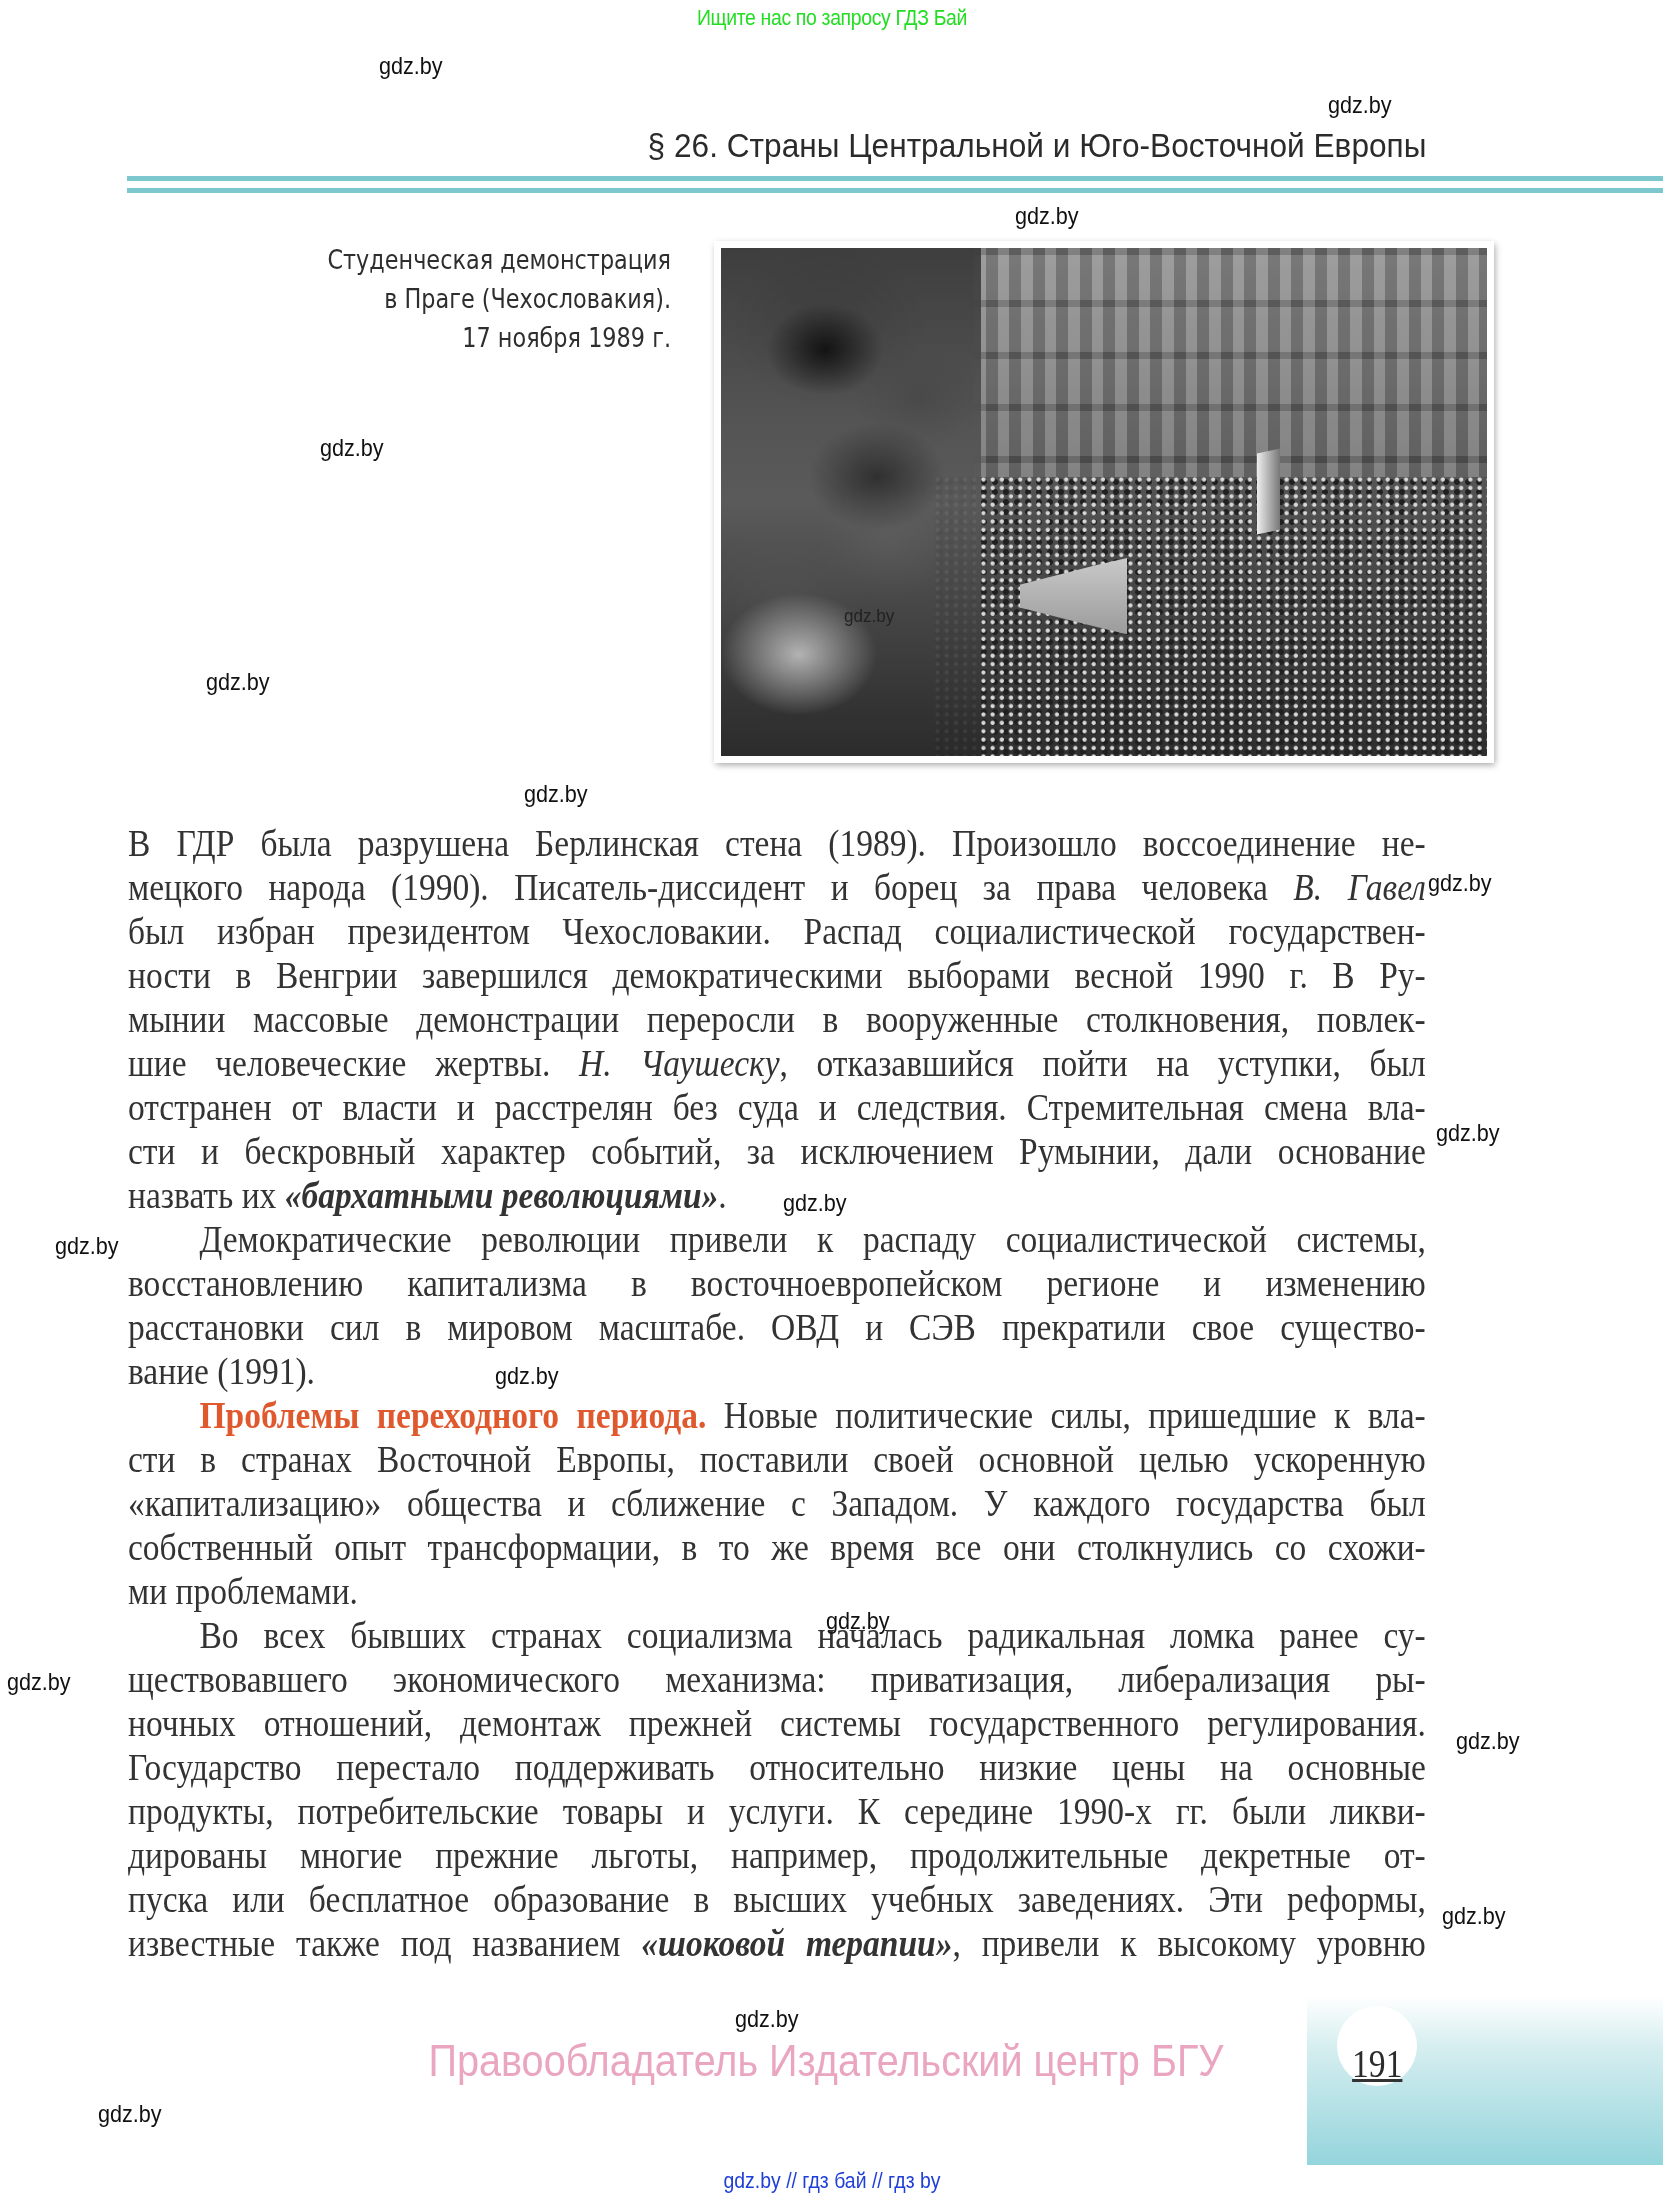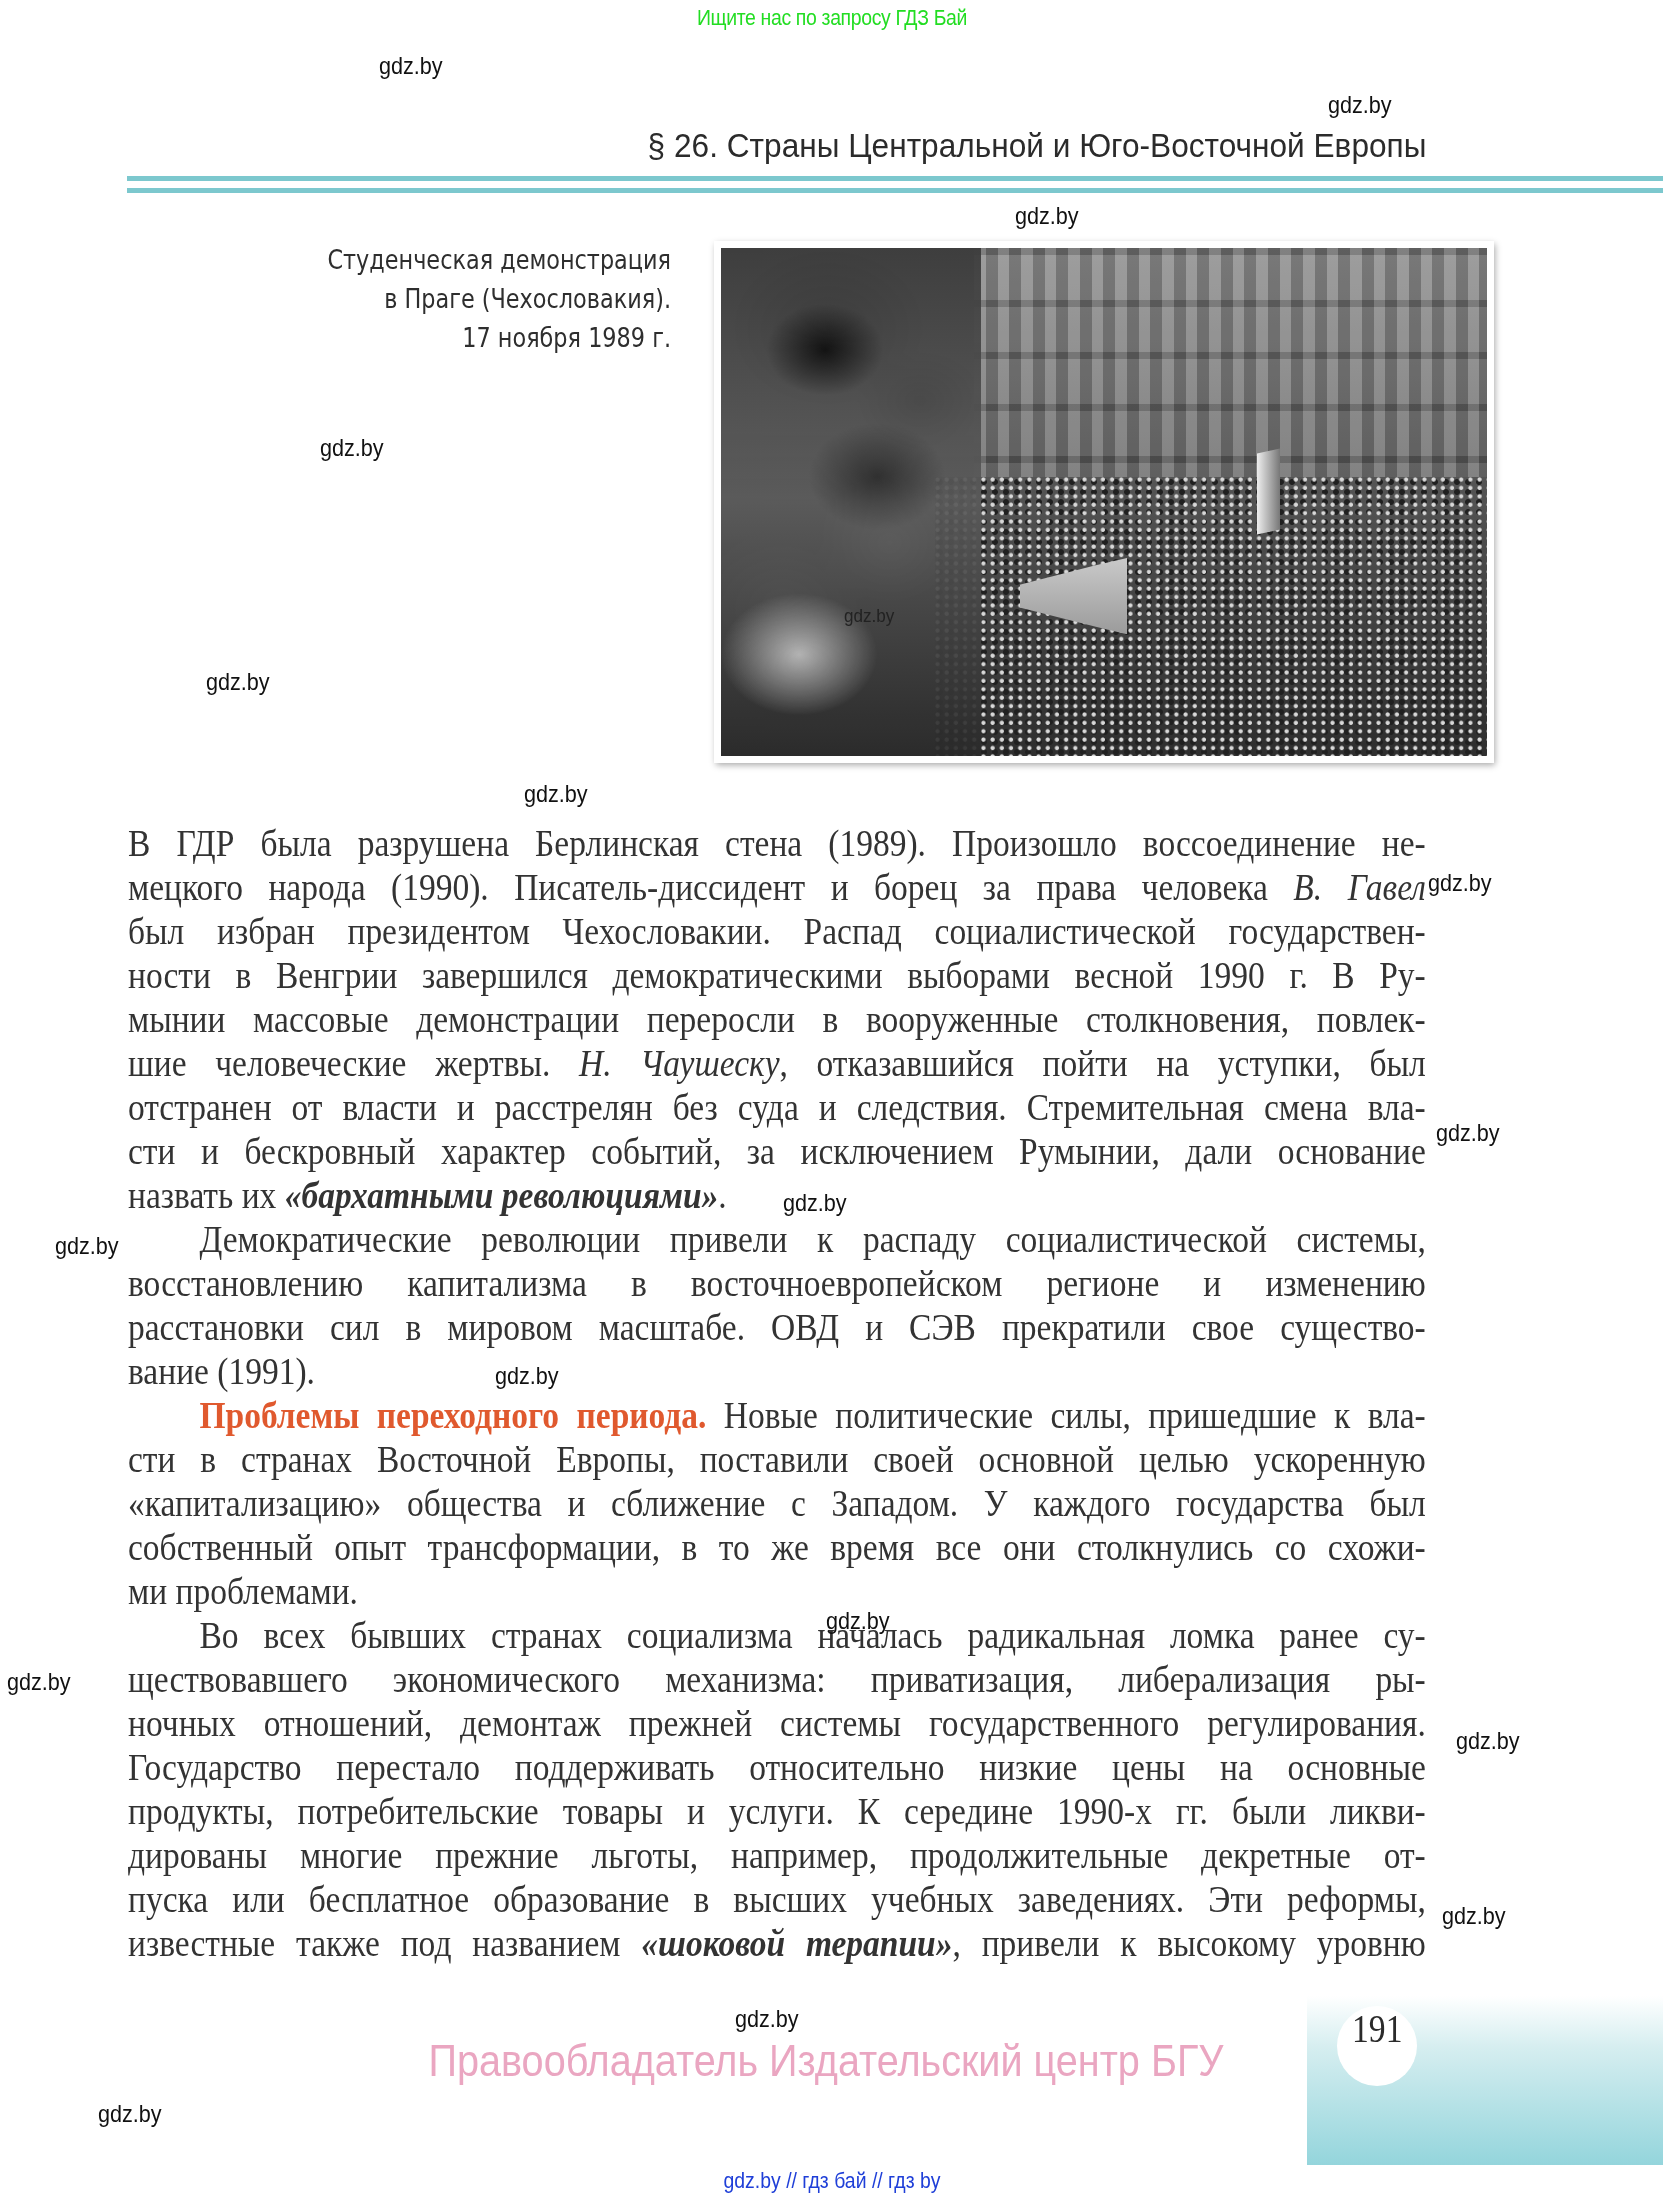--- a/index.html
+++ b/index.html
@@ -87,21 +87,21 @@
   .line.indent { padding-left: 79px; }
   .bi { font-weight: bold; font-style: italic; }
   .it { font-style: italic; }
   .sub-heading { color: #e0592e; font-weight: bold; }
   .footer-panel {
     left: 1307px; top: 1996px; width: 356px; height: 169px;
     background: linear-gradient(180deg, #ffffff 0%, #d6eef0 30%, #94d5dc 100%);
   }
   .page-circle {
     left: 1337px; top: 2006px; width: 80px; height: 80px; border-radius: 50%;
-    background: #ffffff; display: flex; align-items: flex-start; justify-content: center;
+    background: #ffffff; display: flex; align-items: flex-end; justify-content: center; text-decoration: underline;
   }
   .page-number {
     font-family: "Liberation Serif", serif; font-size: 39px; color: #2b2b2b;
     transform: scaleX(0.86);
   }
   .copyright {
     left: 0; width: 1652px; top: 2036px; text-align: center;
     font-size: 44px; color: #eaa6c1; white-space: nowrap;
     transform: scaleX(0.9); transform-origin: center top;
   }

